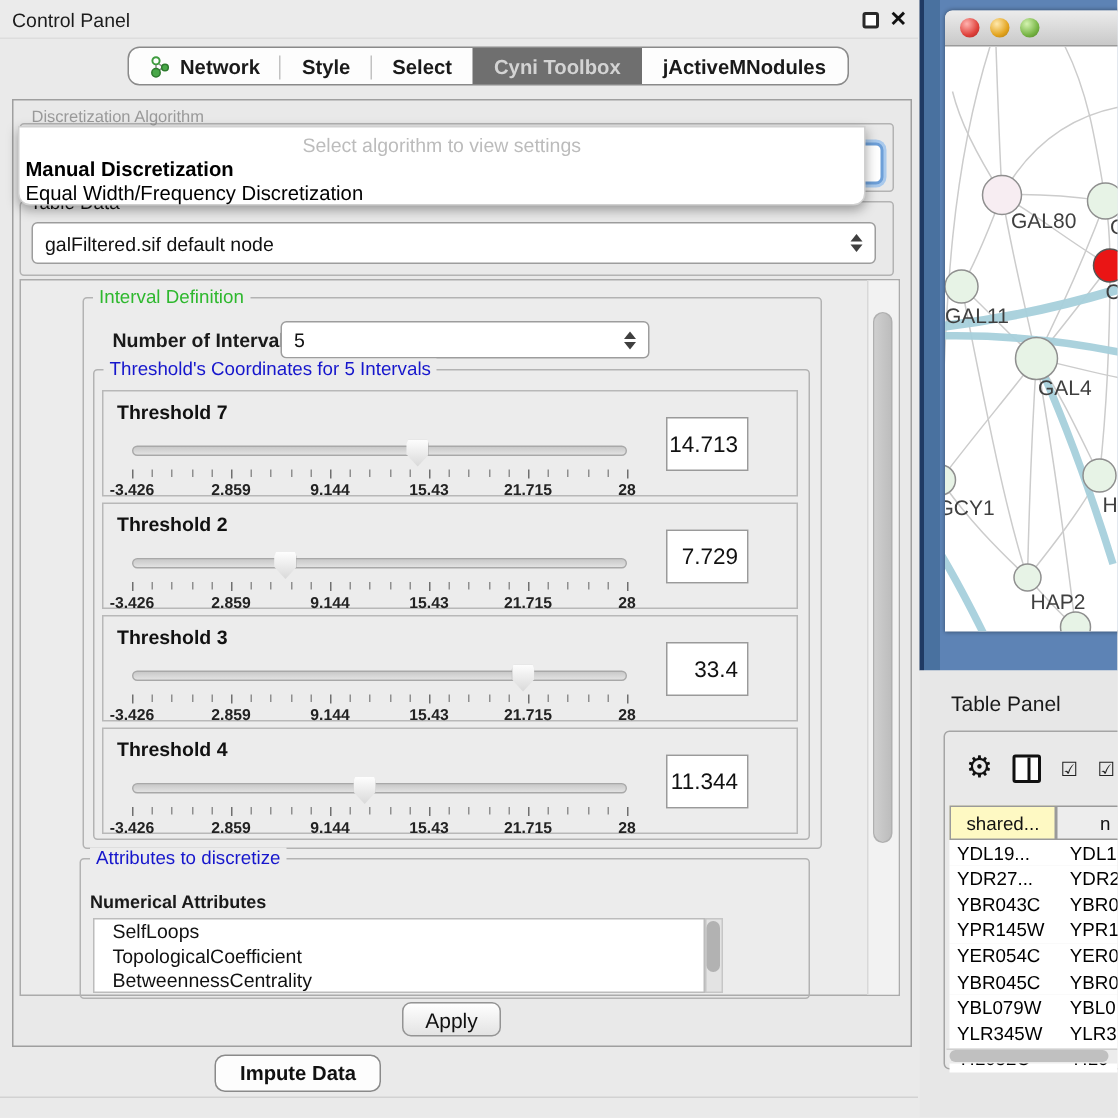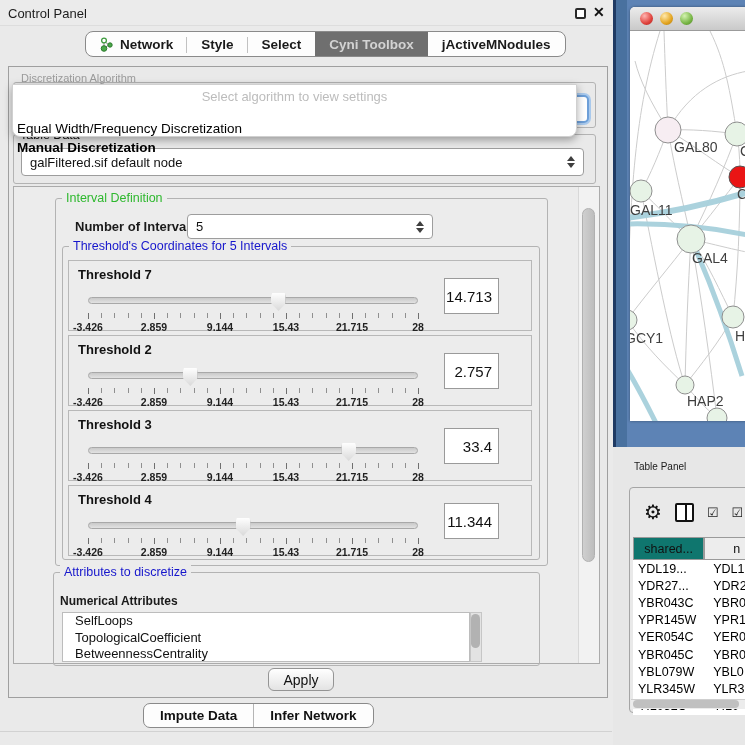--- a/index.html
+++ b/index.html
@@ -24,21 +24,21 @@
   #outer-panel { left:8px; top:66px; width:600px; height:632px; background:#e9e9e9; border:1px solid #9f9f9f; }
 
   
   #disc-group { left:13px; top:82px; width:583px; height:46px; border:1px solid #b3b3b3; border-radius:3px; }
   #disc-group-title { left:18px; top:72px; font-size:11px; color:#9a9a9a; background:transparent; padding:0 3px; }
   #disc-combo-fragment { left:557px; top:95px; width:32px; height:28px; background:#fff; border:2px solid #6d9fd8; border-radius:5px; box-shadow:0 0 0 2px #a9c9ec; }
 
   
   #algo-popup { left:12px; top:84px; width:565px; height:53px; background:#ffffff; border:1px solid #d0d0d0; border-radius:0 0 8px 8px; box-shadow:0 3px 8px rgba(0,0,0,0.35); z-index:30; }
   #algo-popup .hint { position:absolute; left:0; right:0; top:4px; text-align:center; font-size:13px; color:#bcbcbc; }
-  #algo-popup .opt0 { position:absolute; left:4px; top:20px; font-size:13.5px; font-weight:bold; color:#000;margin-top:35px; }
+  #algo-popup .opt0 { position:absolute; left:4px; top:20px; font-size:13.5px; font-weight:bold; color:#000; }
   #algo-popup .opt1 { position:absolute; left:4px; top:36px; font-size:13.5px; color:#000; }
 
   
   #tabledata-group { left:13px; top:134px; width:583px; height:50px; border:1px solid #b3b3b3; border-radius:3px; }
   #tabledata-title { left:17px; top:128px; font-size:12.5px; color:#111; background:#e9e9e9; padding:0 3px; z-index:2; }
   .combo { background:#fff; border:1px solid #9d9d9d; border-radius:4px; display:flex; align-items:center; font-size:13px; color:#111; }
   .combo .val { padding-left:8px; flex:1; }
   .stepper { width:16px; display:flex; flex-direction:column; align-items:center; gap:2px; margin-right:4px; }
   .tri-up { width:0; height:0; border-left:4px solid transparent; border-right:4px solid transparent; border-bottom:5px solid #3f3f3f; }
   .tri-down { width:0; height:0; border-left:4px solid transparent; border-right:4px solid transparent; border-top:5px solid #3f3f3f; }
@@ -93,31 +93,31 @@
   #net-window { position:absolute; left:17px; top:7px; width:120px; height:414px; background:#fff; border-radius:5px 5px 0 0; box-shadow:0 0 3px rgba(0,0,0,.4); overflow:hidden; }
   #net-titlebar { height:24px; background:linear-gradient(#ececec,#c9c9c9); border-bottom:1px solid #9b9b9b; display:flex; align-items:center; gap:7px; padding-left:10px; }
   .light { width:13px; height:13px; border-radius:50%; }
   .light.red { background:radial-gradient(circle at 35% 30%, #ffb4b0, #df423c 60%, #a8221e); }
   .light.yellow { background:radial-gradient(circle at 35% 30%, #ffe9ad, #e3a41f 60%, #a87610); }
   .light.green { background:radial-gradient(circle at 35% 30%, #d4f3b0, #77b545 60%, #4c7f22); }
   #net-canvas { width:120px; height:390px; }
 
   
   #tp-strip { left:613px; top:447px; width:132px; height:298px; background:#e7e7e7; }
-  #tp-title { left:634px; top:461px; font-size:10px; color:#1a1a1a; }
+  #tp-title { left:634px; top:461px; font-size:14px; color:#1a1a1a; }
   #tp-container { left:629px; top:487px; width:120px; height:226px; background:#e9e9e9; border:1px solid #a5a5a5; border-radius:4px 0 0 4px; overflow:hidden; }
   #tp-toolbar { position:absolute; left:630px; top:490px; width:118px; height:44px; display:flex; align-items:center; gap:13px; padding-left:14px; }
   #gear-icon { font-size:20px; color:#111; line-height:20px; }
   #columns-icon { width:19px; height:19px; border:2px solid #111; border-radius:2px; position:relative; background:#fff; }
   #columns-icon::after { content:""; position:absolute; left:8px; top:0; width:2px; height:15px; background:#111; }
   .cb-icon { font-size:13px; color:#222; }
   #tp-table { position:absolute; left:633px; top:537px; width:120px; font-size:12.5px; }
   .tp-header { display:flex; height:23px; }
   .tp-hcell { border:1px solid #9a9a9a; display:flex; align-items:center; justify-content:center; font-size:12.5px; color:#111; }
-  .tp-hcell.c1 { width:76px; background:#0f766e; }
+  .tp-hcell.c1 { width:76px; background:#fef9c3; }
   .tp-hcell.c2 { width:50px; background:#ededed; justify-content:flex-start; padding-left:28px; }
   .tp-row { display:flex; height:17.2px; background:#fff; }
   .tp-cell { display:flex; align-items:center; color:#000;text-align:right; }
   .tp-cell.c1 { width:76px; padding-left:5px; }
   .tp-cell.c2 { width:50px; padding-left:8px; }
   #tp-hscroll-track { left:631px; top:699px; width:114px; height:10px; background:#ececec; border-top:1px solid #cfcfcf; }
   #tp-hscroll-thumb { left:633px; top:700px; width:106px; height:8px; background:#c0c0c0; border-radius:4px; }
 
   svg text { font-family:"Liberation Sans", sans-serif; }
 </style>
@@ -280,21 +280,21 @@
         <div class="tick-labels">
           <span class="tick-lab" style="left: 0%;">-3.426</span>
           <span class="tick-lab" style="left: 20%;">2.859</span>
           <span class="tick-lab" style="left: 40%;">9.144</span>
           <span class="tick-lab" style="left: 60%;">15.43</span>
           <span class="tick-lab" style="left: 80%;">21.715</span>
           <span class="tick-lab" style="left: 100%;">28</span>
         </div>
         <div class="slider-thumb" style="left: 102.299px;"></div>
       </div>
-      <div class="thresh-value">2.757</div>
+      <div class="thresh-value">7.729</div>
     </div>
     <div class="thresh-box abs" style="top: 410px;">
       <div class="thresh-label">Threshold 3</div>
       <div class="slider-wrap">
         <div class="slider-track"></div>
         <div class="tick-row">
           <div class="tick major" style="left: 0%;"></div>
           <div class="tick" style="left: 4%;"></div>
           <div class="tick" style="left: 8%;"></div>
           <div class="tick" style="left: 12%;"></div>
@@ -388,21 +388,20 @@
     <div class="attr-item">TopologicalCoefficient</div>
     <div class="attr-item">BetweennessCentrality</div>
   </div>
 <div id="attr-scrollbar" class="abs"></div>
 <div id="attr-scroll-thumb" class="abs"></div>
 
 <div id="apply-button" class="abs">Apply</div>
 
 <div id="bottom-tabs" class="abs">
   <div class="btab">Impute Data</div>
-  <div class="btab">Infer Network</div>
 </div>
 <div id="bottom-strip-line" class="abs"></div>
 
 <div id="net-frame" class="abs">
   <div id="net-window">
     <div id="net-titlebar">
       <span class="light red"></span>
       <span class="light yellow"></span>
       <span class="light green"></span>
     </div>

